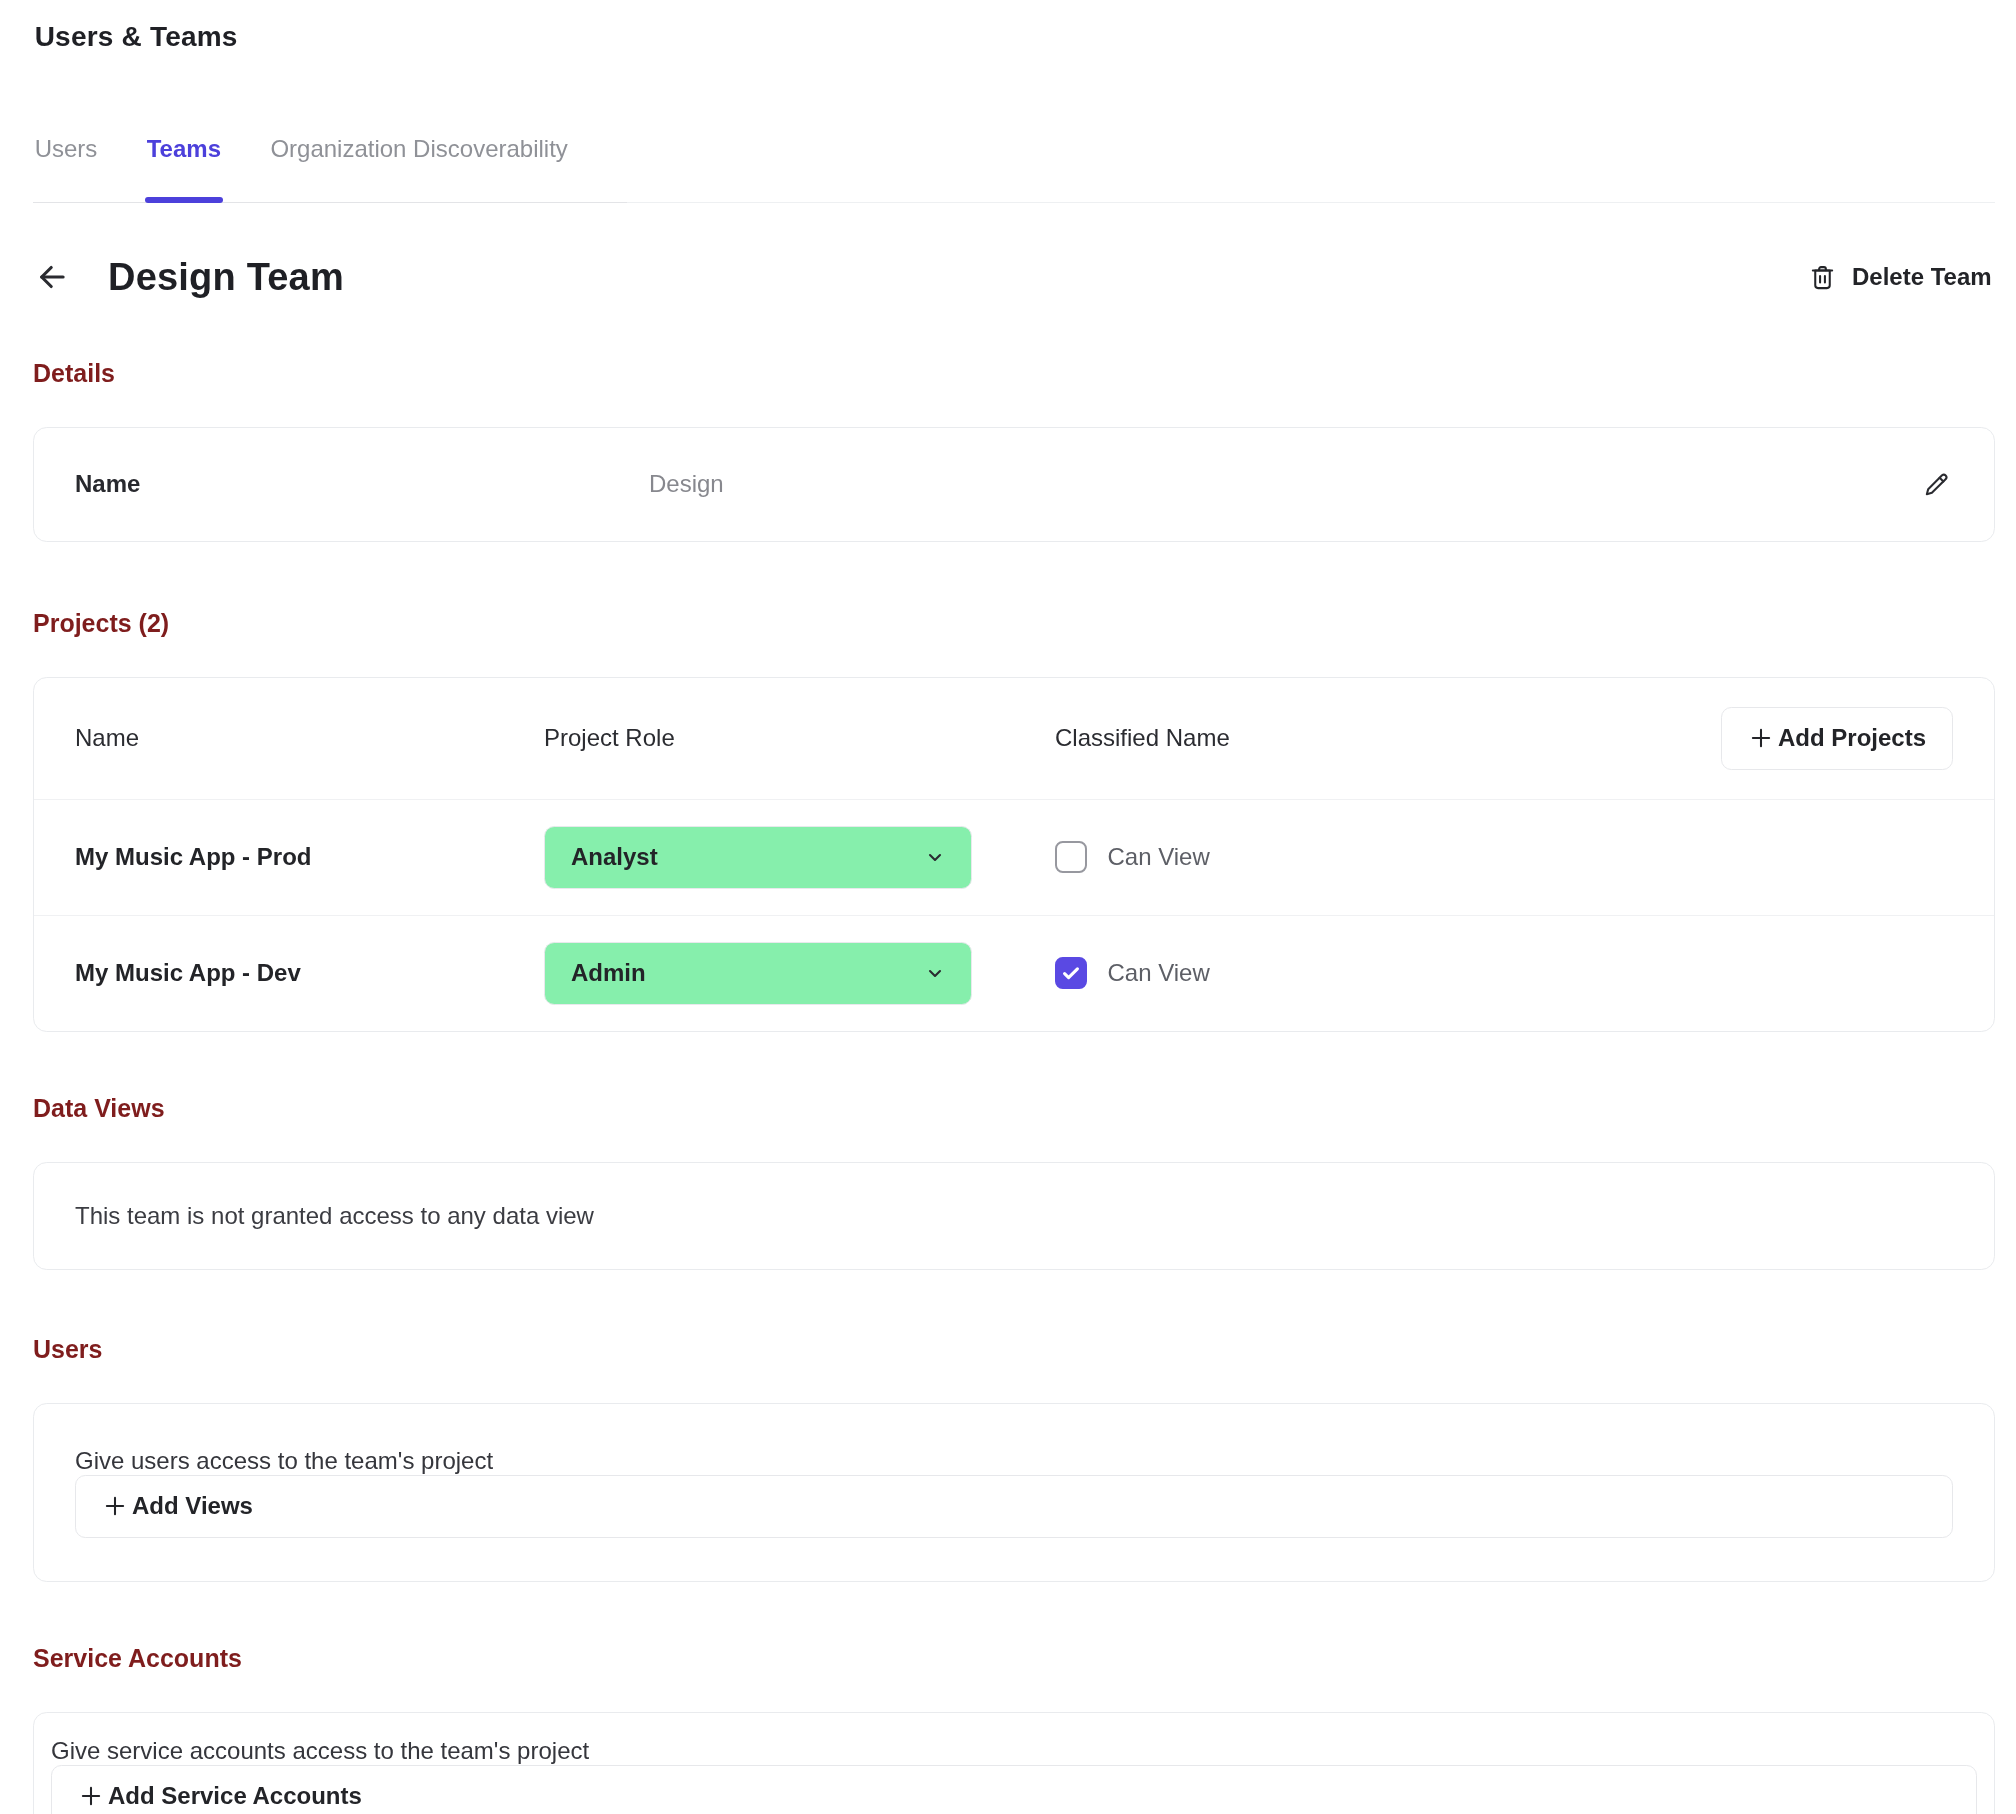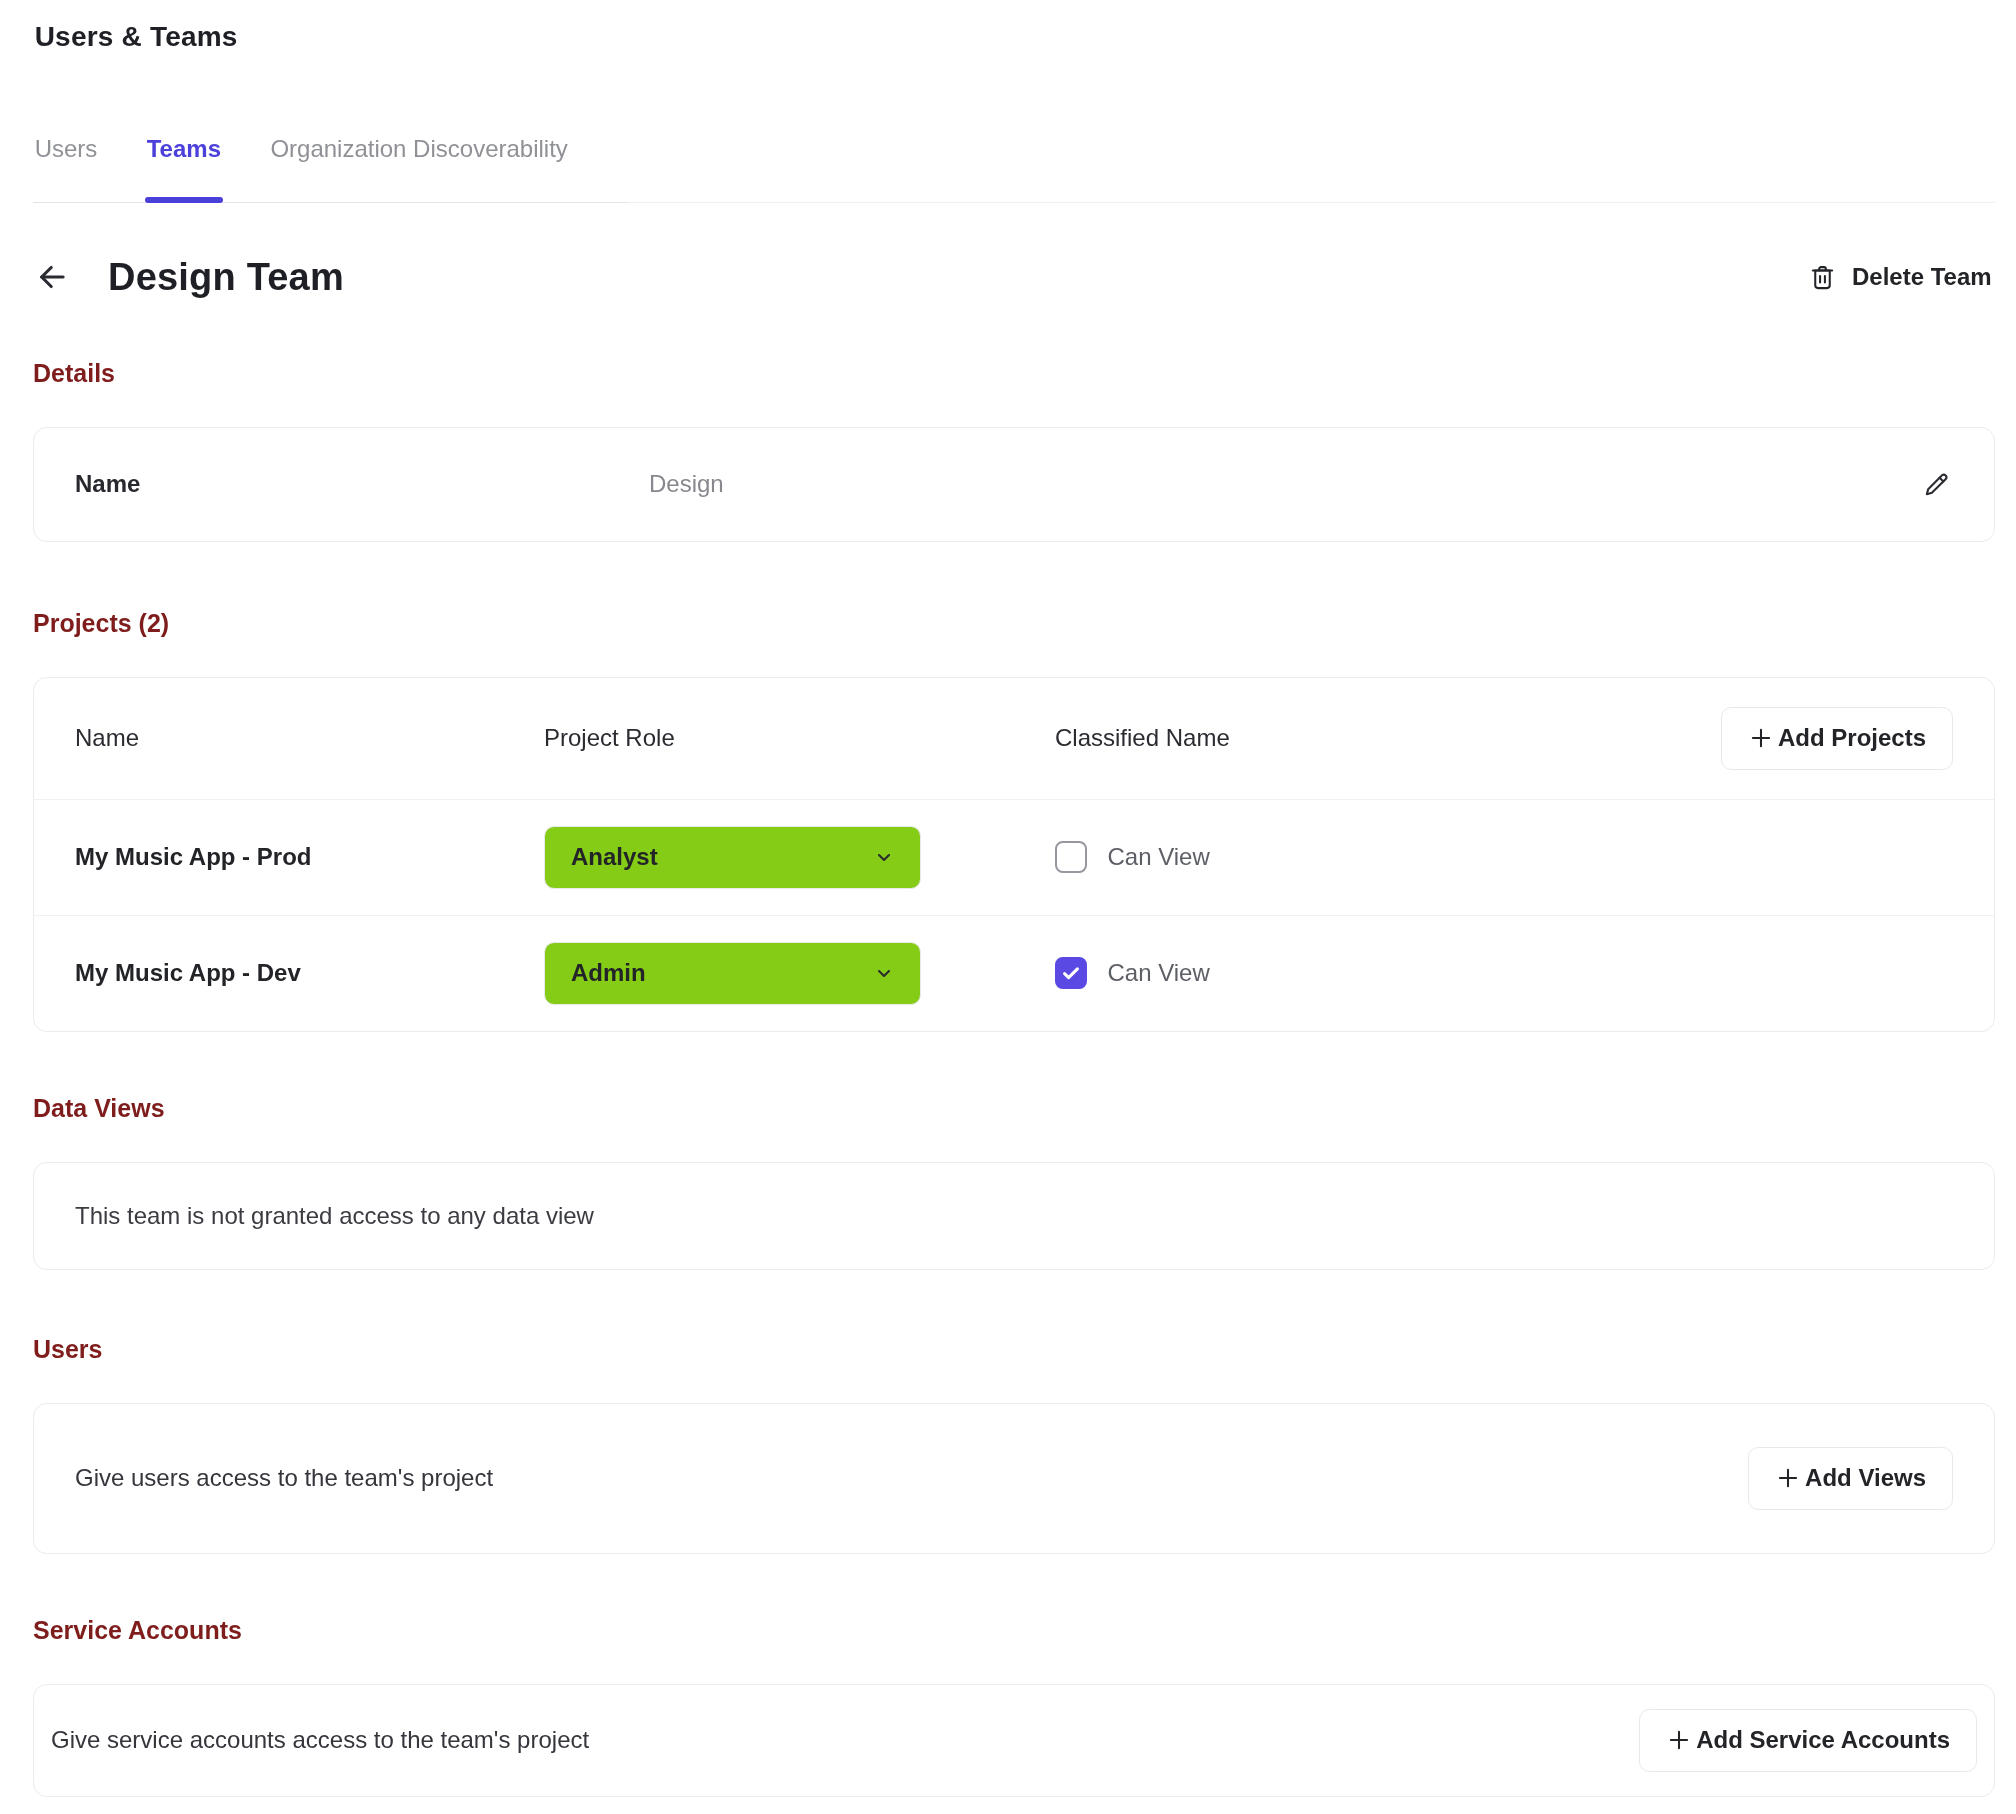--- a/index.html
+++ b/index.html
@@ -109,46 +109,46 @@
   .btn {
     display:inline-flex; align-items:center; gap:4px;
     height:63px; padding:0 26px;
     background:#fff; border:1.7px solid #e7e8eb; border-radius:10.3px;
     font-family:inherit; font-size:24px; font-weight:600; color:#232428;
     cursor:pointer; white-space:nowrap; justify-self:end;
   }
   .btn svg { width:26px; height:26px; }
 
   .select {
-    width:377px; height:63px;
+    width:428px; height:63px;
     border:1.7px solid #e8e9ec; border-radius:10.3px;
     display:flex; align-items:center; justify-content:space-between;
     padding:0 24px 0 26px;
-    cursor:pointer; background:#84cc16;
+    cursor:pointer; background:#86efac;
   }
   .select-value { font-size:24px; font-weight:700; color:#232428; }
   .select svg { width:24px; height:24px; color:#2a2b30; }
 
   .checkbox-wrap { display:flex; align-items:center; gap:20.5px; }
   .checkbox {
     width:32px; height:32px; border-radius:7.7px;
     border:2.6px solid #97989f; background:#fff; cursor:pointer;
     display:flex; align-items:center; justify-content:center;
   }
   .checkbox svg { display:none; width:22px; height:22px; }
   .checkbox.checked { background:var(--checkbox); border-color:var(--checkbox); }
   .checkbox.checked svg { display:block; }
   .checkbox-label { font-size:24px; color:#5d5f66; }
 
   
   .empty-card { padding:39px 41px; font-size:24px; color:#3b3c42; }
   .action-card {
-    display:flex; align-items:center; justify-content:space-between;
+    display:flex; justify-content:space-between;
     padding:43px 41px;
-    font-size:24px; color:#35363c;
+    font-size:24px; color:#35363c;flex-direction:column;
   }
   .action-card.compact { padding:24px 17px; }
 </style>
 </head>
 <body>
 
 <div class="page">
 
   <h1 class="page-title">Users &amp; Teams</h1>
 

